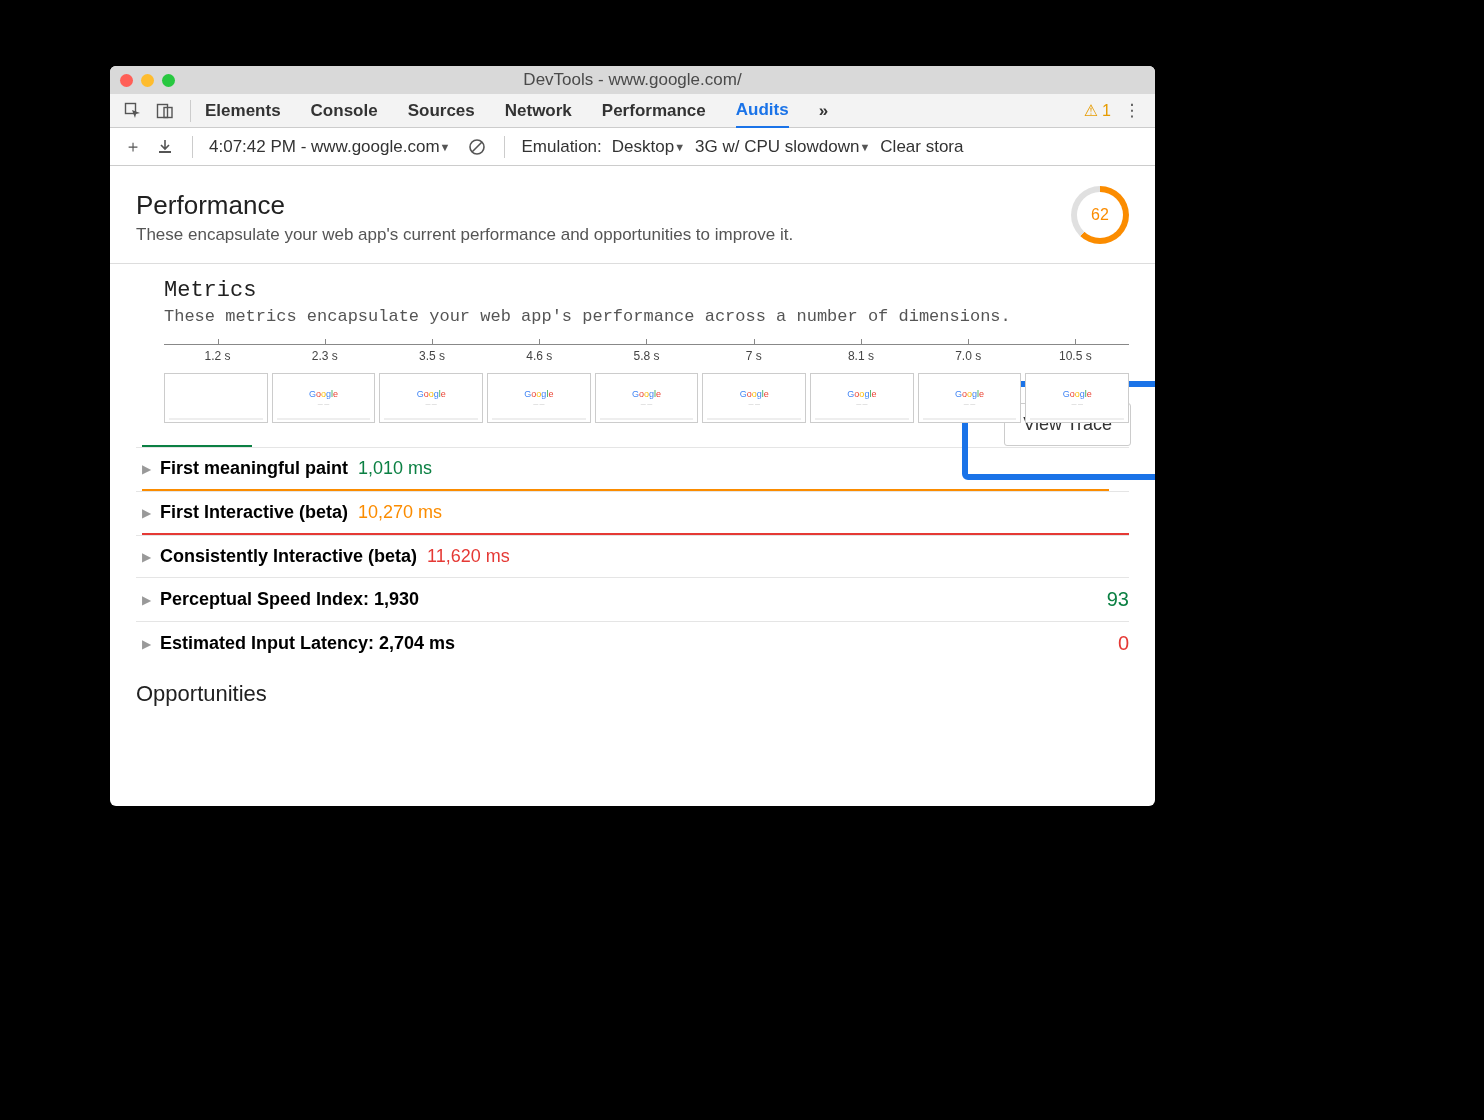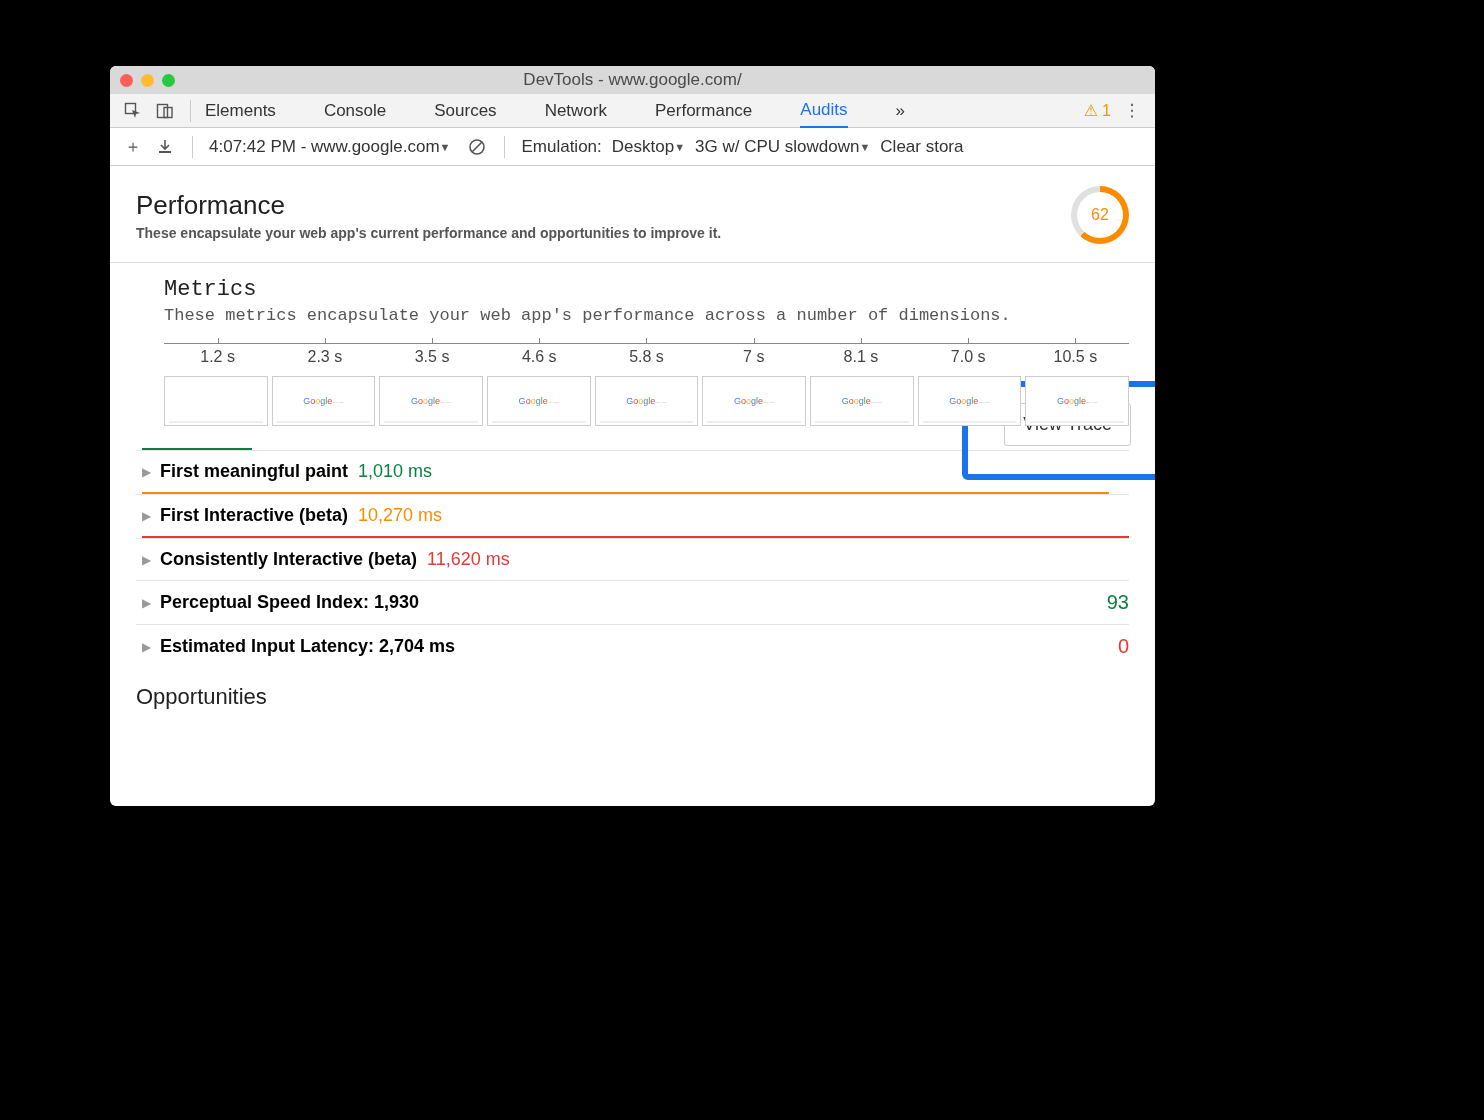--- a/index.html
+++ b/index.html
@@ -51,21 +51,21 @@
     border-bottom: 1px solid #ccc;
     display: flex;
     align-items: center;
     padding: 0 12px;
     gap: 10px;
     font-size: 17px;
     color: #333;
   }
   .tabrow .icon-btn { width: 22px; height: 22px; display:flex; align-items:center; justify-content:center; color:#555; cursor:pointer; }
   .sep { width:1px; height:22px; background:#ccc; margin:0 4px; }
-  .tabs { display:flex; gap:48px; flex:1; align-items:center; }
+  .tabs { display:flex; gap:30px; flex:1; align-items:center;font-weight:bold; }
   .tab { color:#333; cursor:pointer; padding:6px 0; }
   .tab.active { color:#1a73e8; border-bottom:2px solid #1a73e8; }
   .tabrow .right { display:flex; align-items:center; gap:10px; }
   .warn-badge { color:#e69b00; font-size:16px; display:flex; align-items:center; gap:4px; }
   
   .toolrow {
     height: 38px;
     border-bottom: 1px solid #ccc;
     display:flex; align-items:center;
     padding: 0 12px;
@@ -79,21 +79,21 @@
   .dropdown { display:flex; align-items:center; cursor:pointer; }
   .tri { font-size:11px; color:#555; }
   .toolrow .sep { margin:0 6px; }
   
   .content {
     flex:1; overflow:hidden; padding: 24px 26px 0 26px; position:relative;
   }
   .perf-header { display:flex; align-items:flex-start; }
   .perf-text { flex:1; }
   .perf-title { font-size:26px; color:#212121; margin-bottom:4px; }
-  .perf-sub { font-size:14px; color:#555;font-weight:bold; }
+  .perf-sub { font-size:17px; color:#555; }
   .score-ring {
     width:58px; height:58px; border-radius:50%;
     background: conic-gradient(#fb8c00 0 223deg, #e0e0e0 223deg 360deg);
     display:flex; align-items:center; justify-content:center;
     margin-top:-4px;
   }
   .score-ring .inner {
     width:46px; height:46px; border-radius:50%; background:#fff;
     display:flex; align-items:center; justify-content:center;
     color:#fb8c00; font-size:16px; font-weight:500;
@@ -109,26 +109,26 @@
     padding:16px 36px 28px 36px;
     background:transparent;
   }
   .view-trace-btn {
     background:#fff; border:1px solid #ccc; border-radius:3px;
     padding:10px 18px; font-size:18px; color:#333; cursor:pointer;
   }
   
   .filmstrip { margin:18px 0 0 28px; }
   .ticks { display:flex; border-top:1px solid #888; position:relative; }
-  .tick { flex:1; text-align:center; font-size:16px; color:#444; padding-top:4px; position:relative; }
+  .tick { flex:1; text-align:center; font-size:12px; color:#444; padding-top:4px; position:relative; }
   .tick::before { content:""; position:absolute; top:-6px; left:50%; width:1px; height:6px; background:#888; }
   .frames { display:flex; gap:4px; margin-top:10px; }
   .frame {
     flex:1; height:50px; border:1px solid #ccc; background:#fff;
-    display:flex; align-items:center; justify-content:center;
+    display:flex; flex-direction:column; align-items:center; justify-content:center;
     font-size:7px; color:#aaa; position:relative;
   }
   .frame .g { font-size:9px; }
   .frame .g .b{color:#4285F4}.frame .g .r{color:#EA4335}.frame .g .y{color:#FBBC05}.frame .g .g2{color:#34A853}
   .frame .bar { position:absolute; bottom:2px; left:4px; right:4px; height:2px; background:#eee; }
   .frame.blank .g, .frame.blank .sub { visibility:hidden; }
   
   .metric-list { margin-top:22px; }
   .metric-row {
     display:flex; align-items:center; padding:10px 0 10px 6px;

